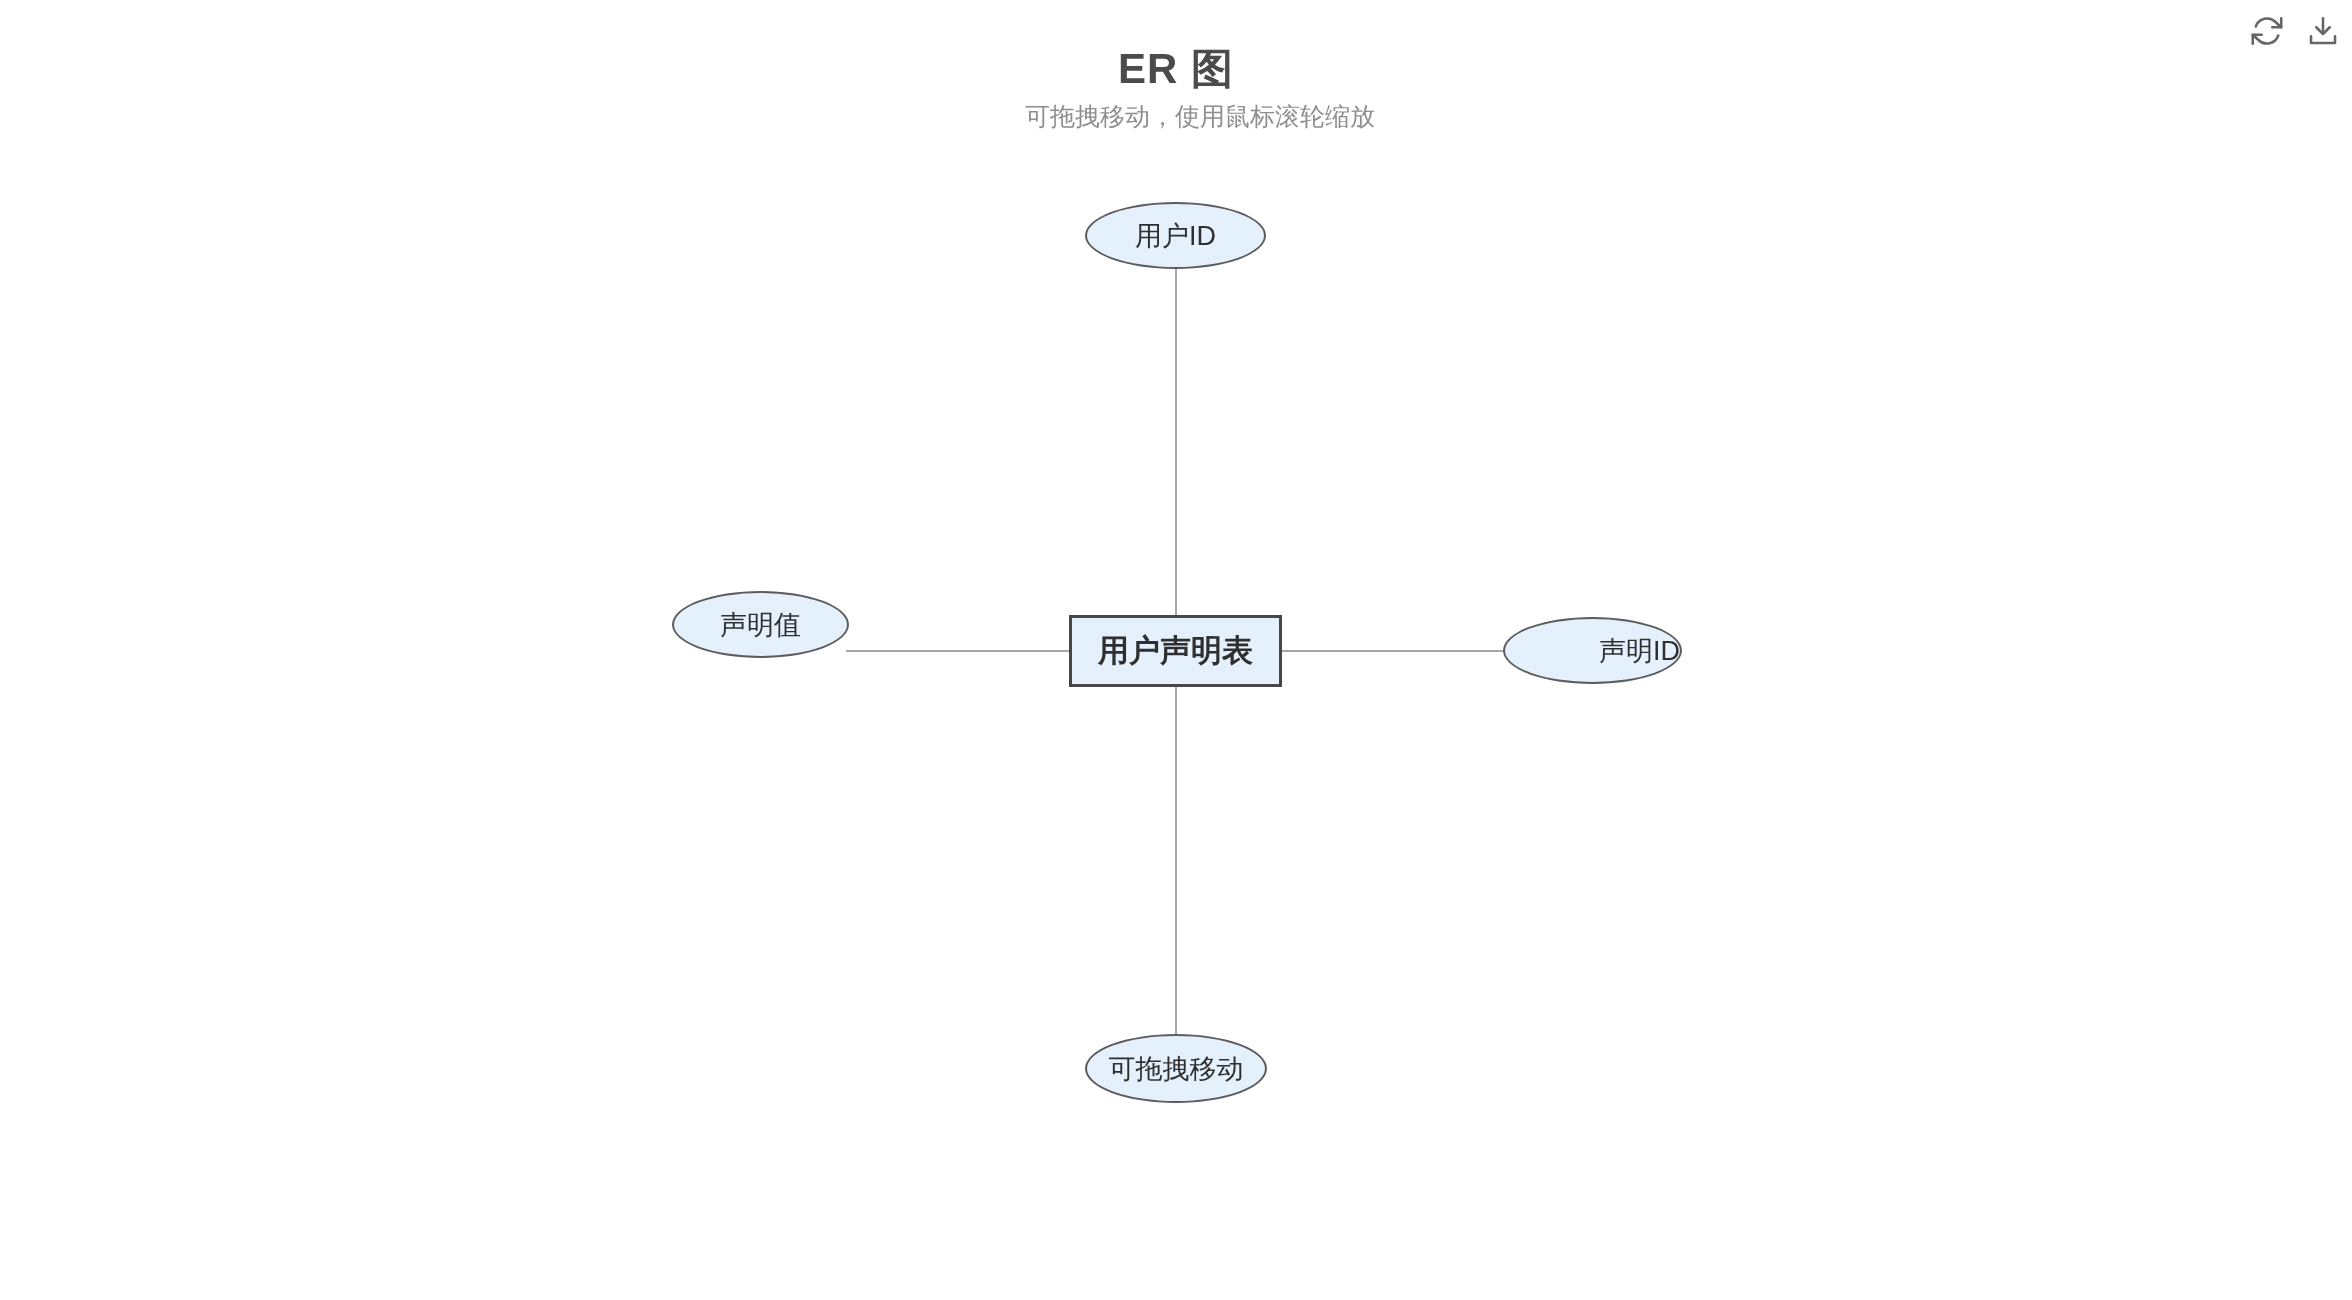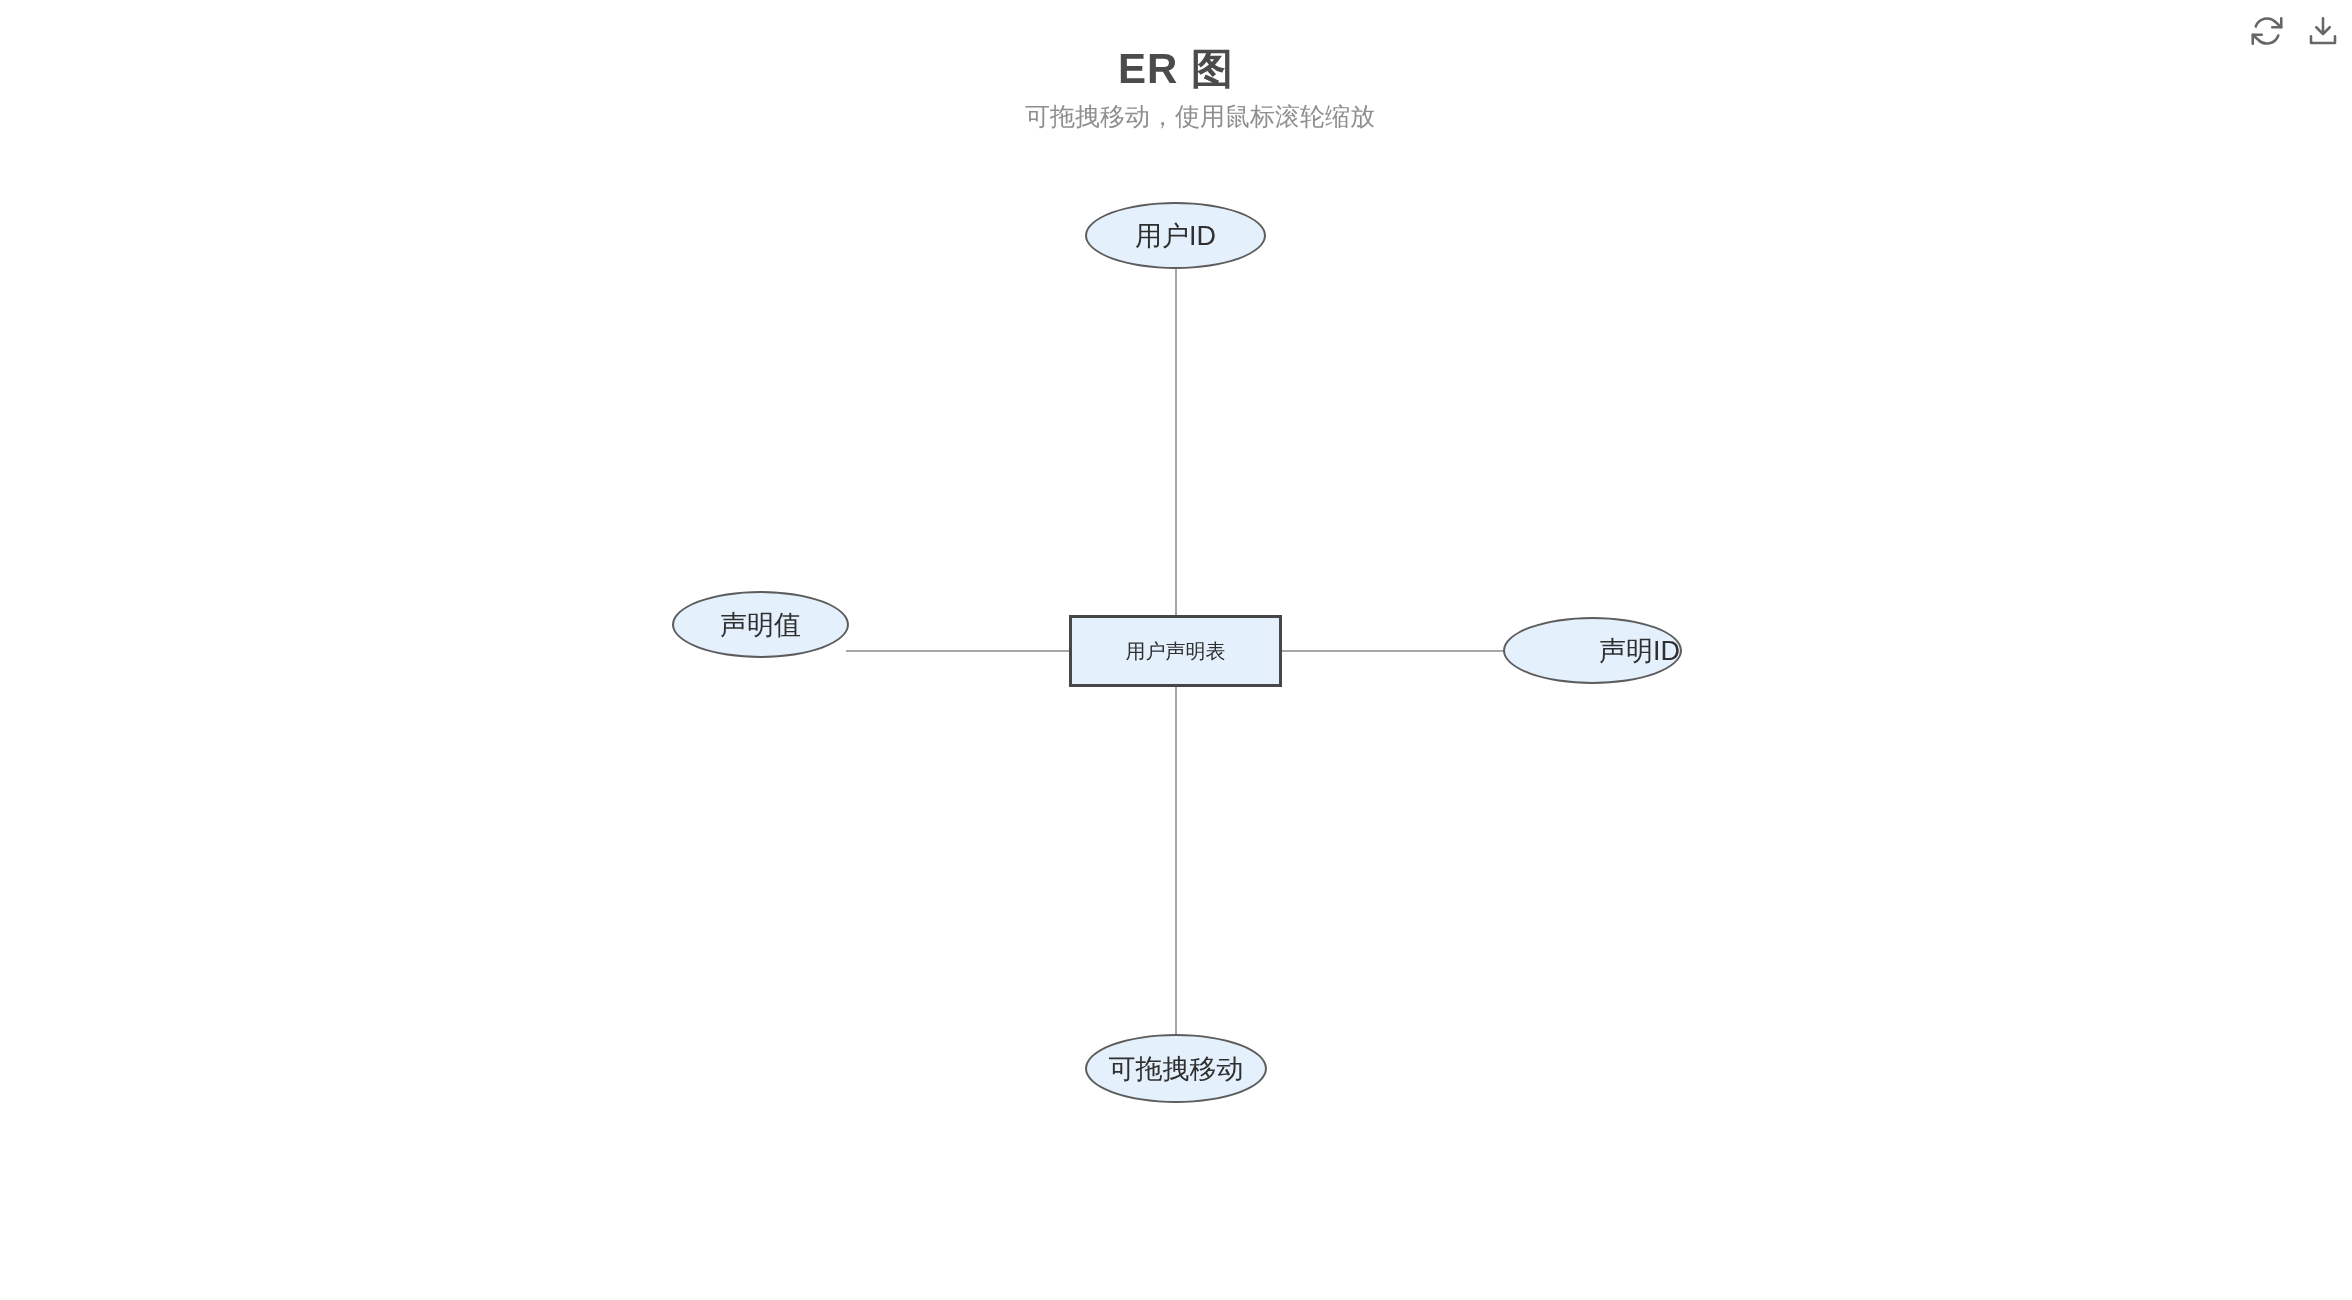--- a/index.html
+++ b/index.html
@@ -82,22 +82,22 @@
     align-items: center;
     justify-content: center;
     background: var(--node-fill);
     border: 2px solid var(--node-border);
     color: var(--node-text);
     font-size: 27px;
     cursor: grab;
   }
   .node.entity {
     border: 3px solid var(--entity-border);
-    font-weight: normal;
-    font-size: 20px;
+    font-weight: bold;
+    font-size: 31px;
   }
   .node.attr {
     border-radius: 50%;
   }
 
   
   #edge-top    { left: 1175px; top: 266px; height: 350px; }
   #edge-bottom { left: 1175px; top: 686px; height: 348px; }
   #edge-left   { left: 846px;  top: 650px; width: 224px; }
   #edge-right  { left: 1281px; top: 650px; width: 223px; }

